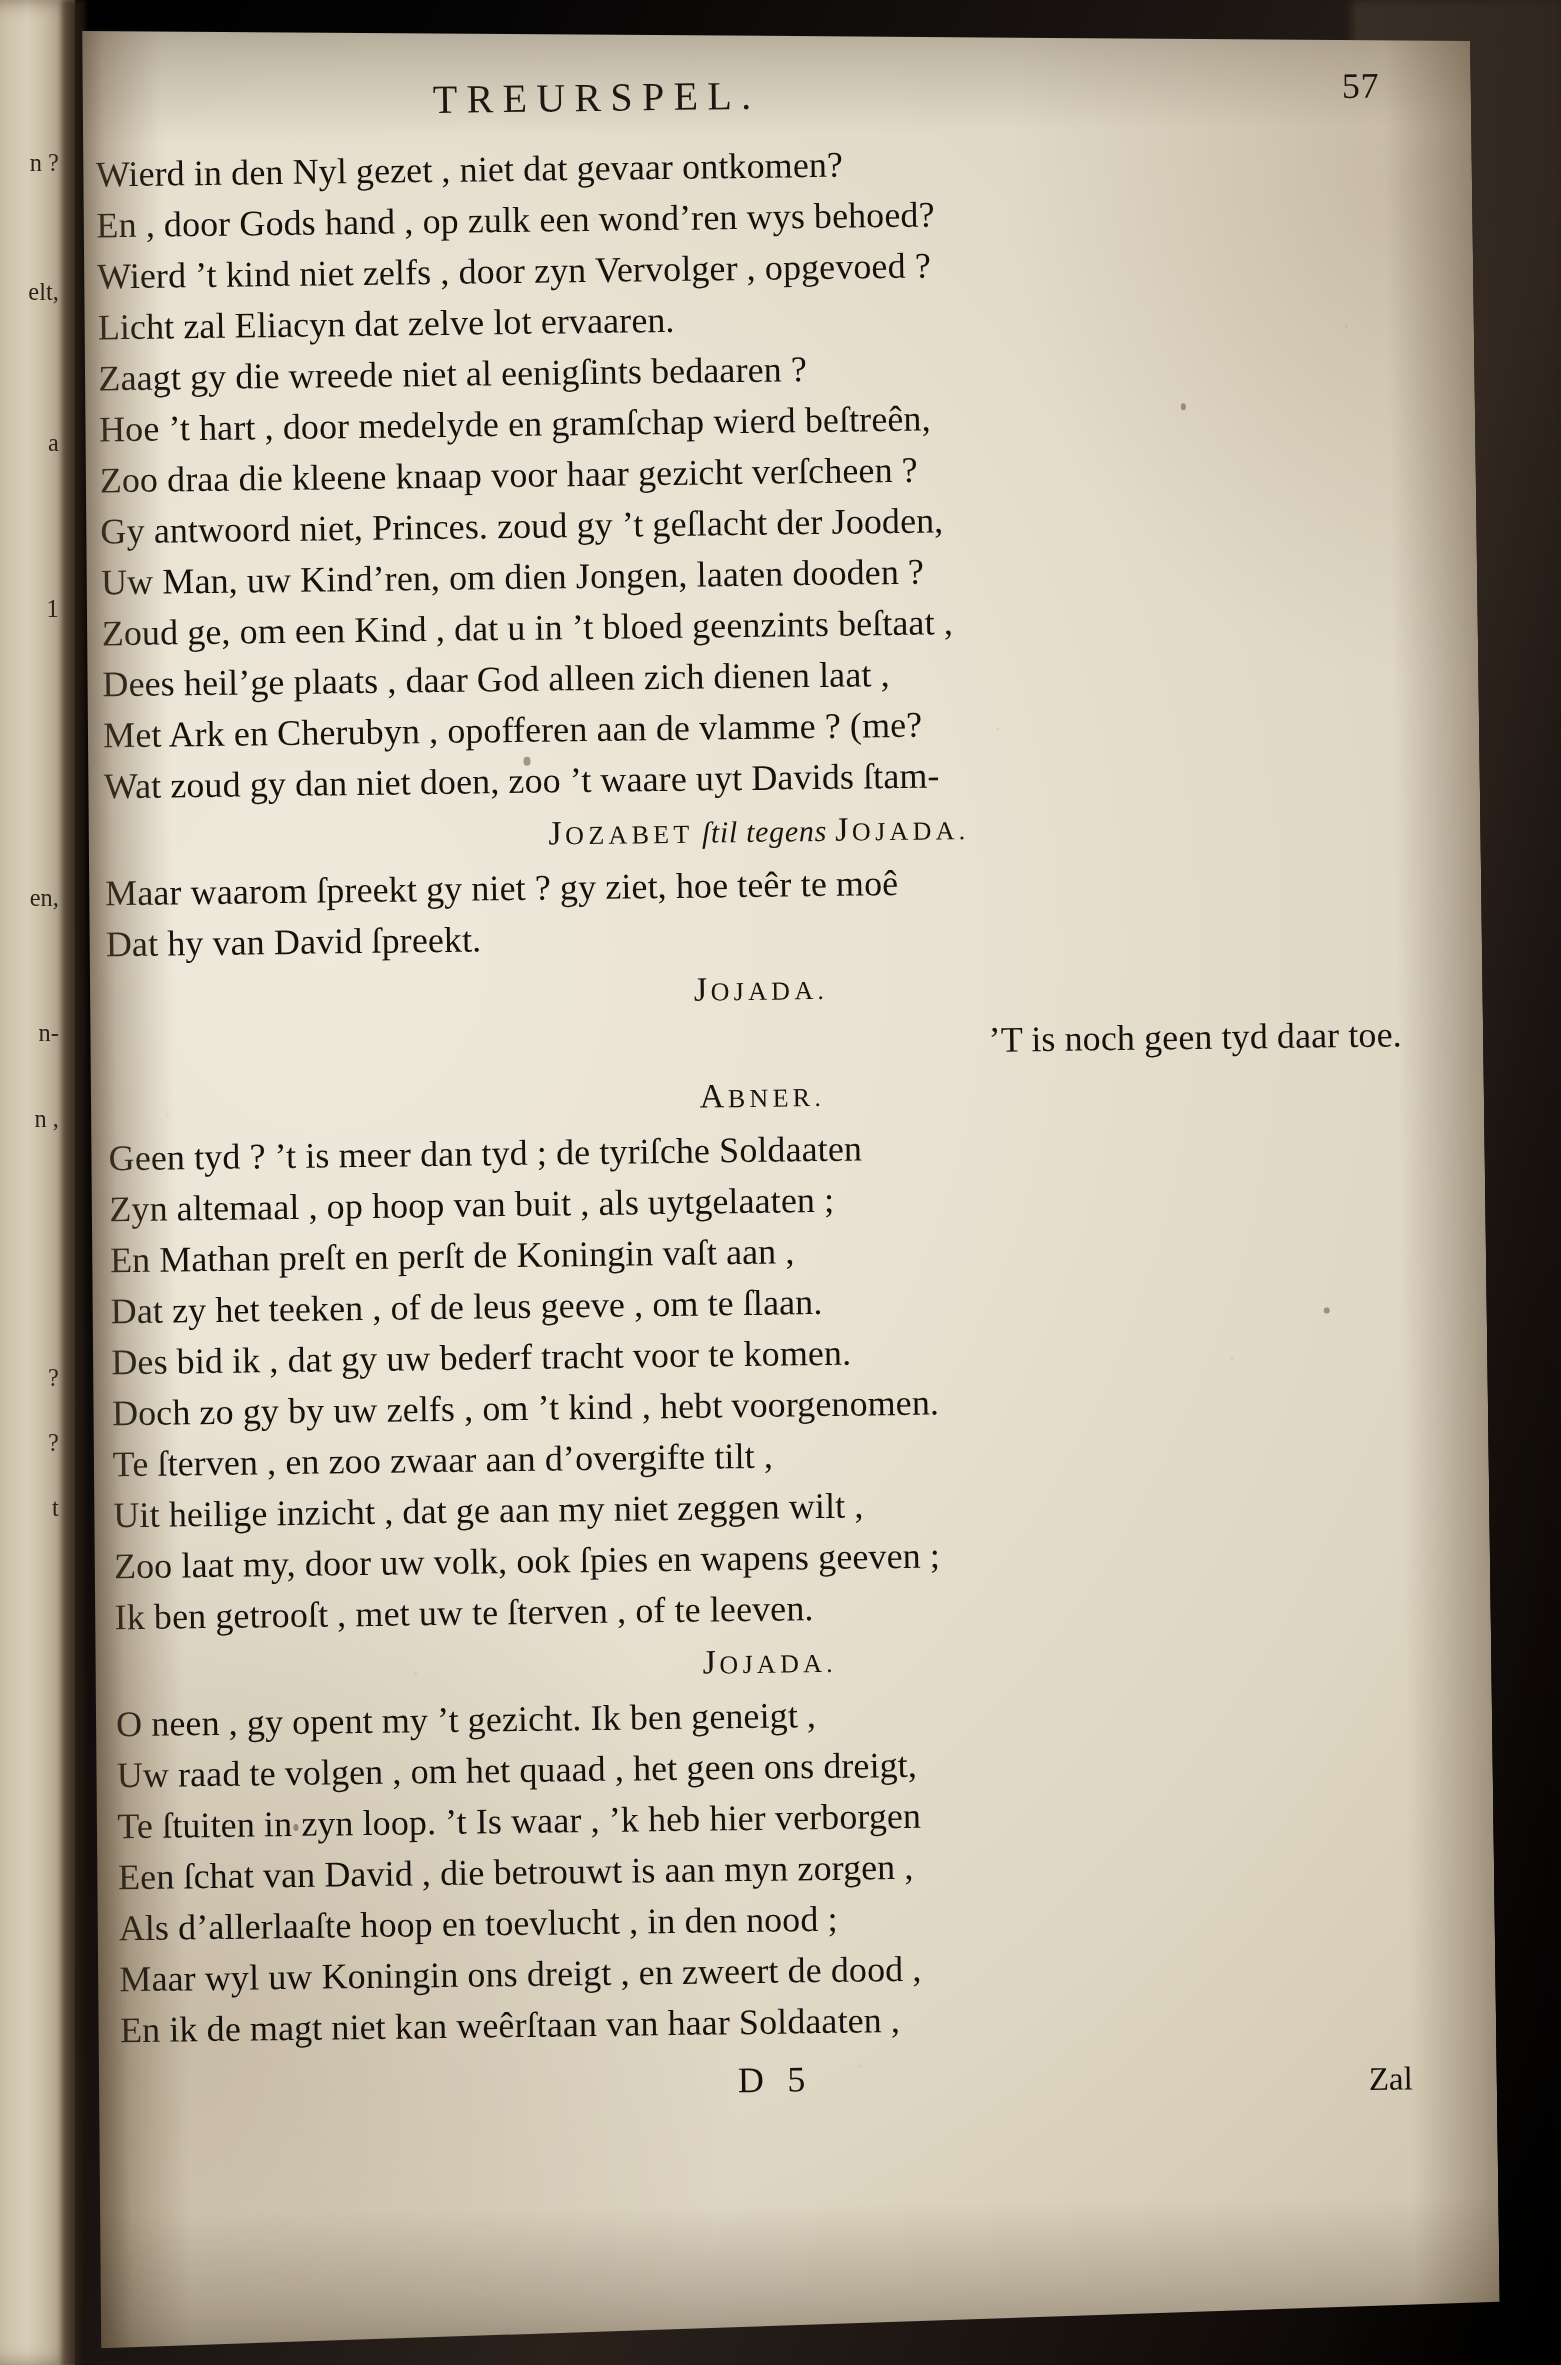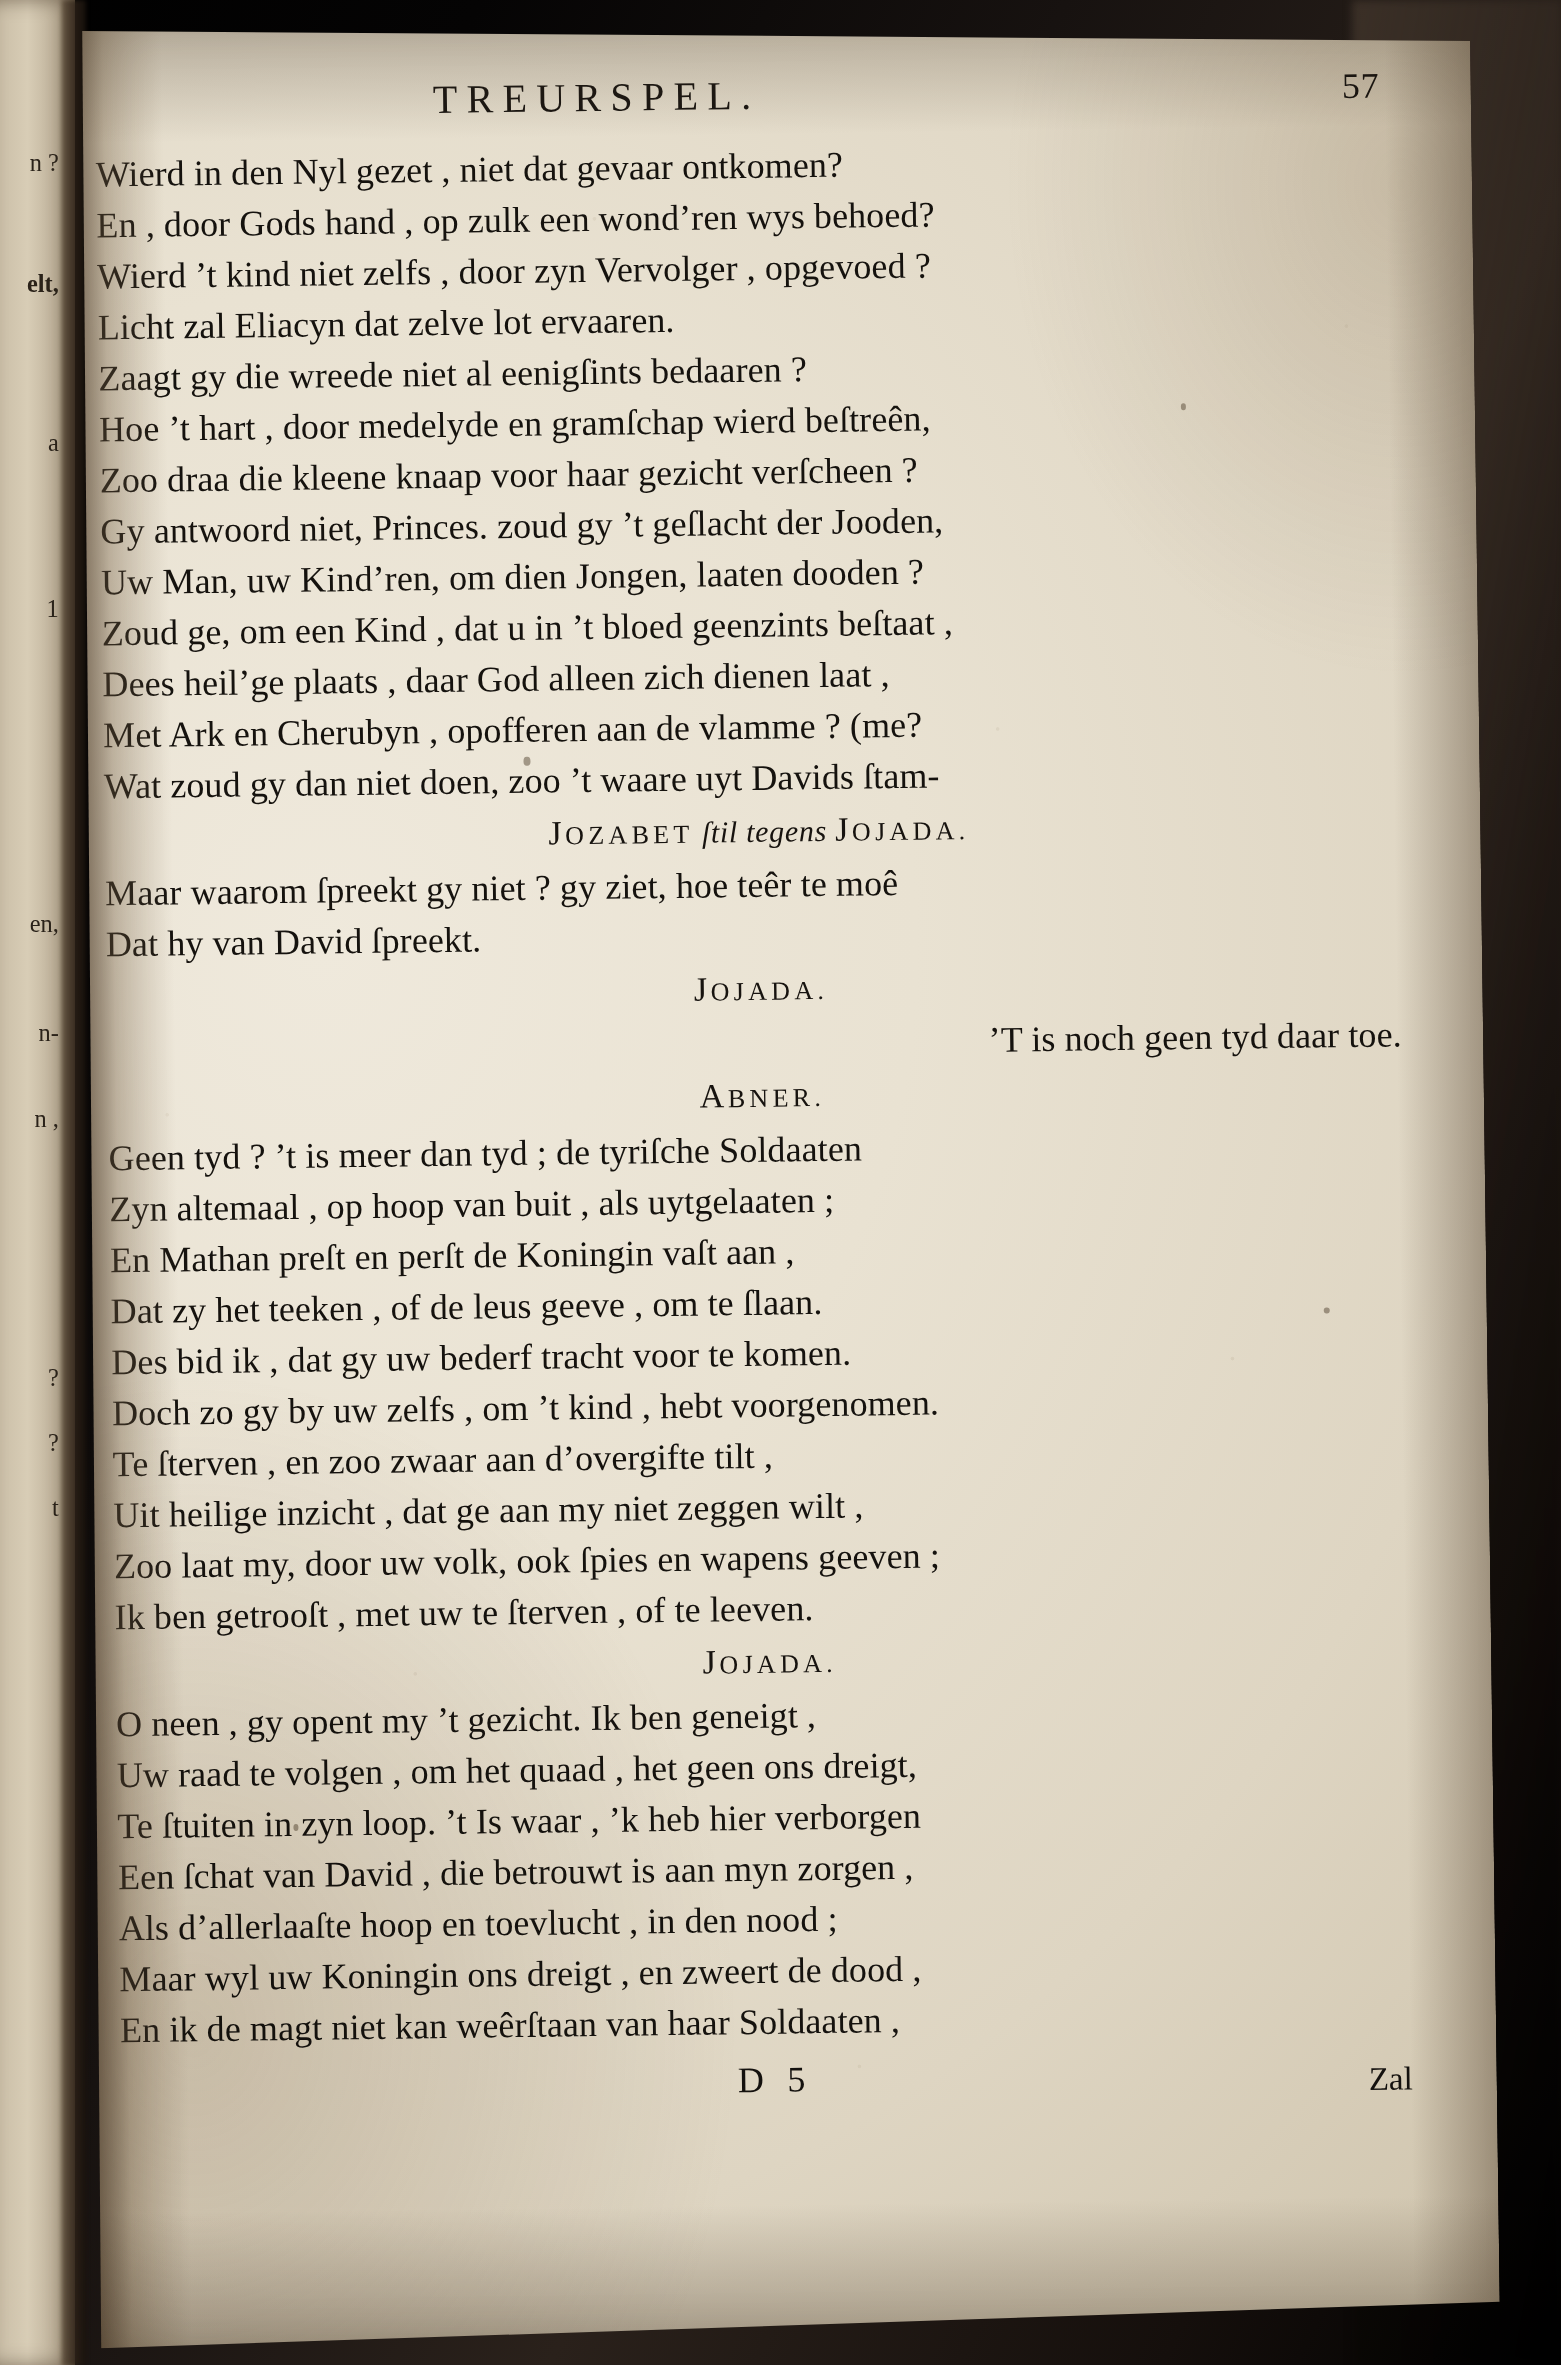--- a/index.html
+++ b/index.html
@@ -217,24 +217,24 @@
 
 <div id="page">
 
   <div class="desk"></div>
   <div class="desk-sheen"></div>
 
   <div class="left-page"></div>
   <div class="left-page-edge"></div>
   <div class="left-text" id="left-text">
       <span style="top: 151px;">n ?</span>
-      <span style="top: 272px; font-weight: bold;">elt,</span>
+      <span style="top: 280px;">elt,</span>
       <span style="top: 431px;">a</span>
       <span style="top: 597px;">1</span>
-      <span style="top: 912px; margin-left: 18px;">en,</span>
+      <span style="top: 886px; margin-left: 18px;">en,</span>
       <span style="top: 1021px;">n-</span>
       <span style="top: 1107px;">n ,</span>
       <span style="top: 1366px;">?</span>
       <span style="top: 1431px;">?</span>
       <span style="top: 1496px;">t</span>
     </div>
 
   <div class="sheet">
     <div class="sheet-grain"></div>
 

